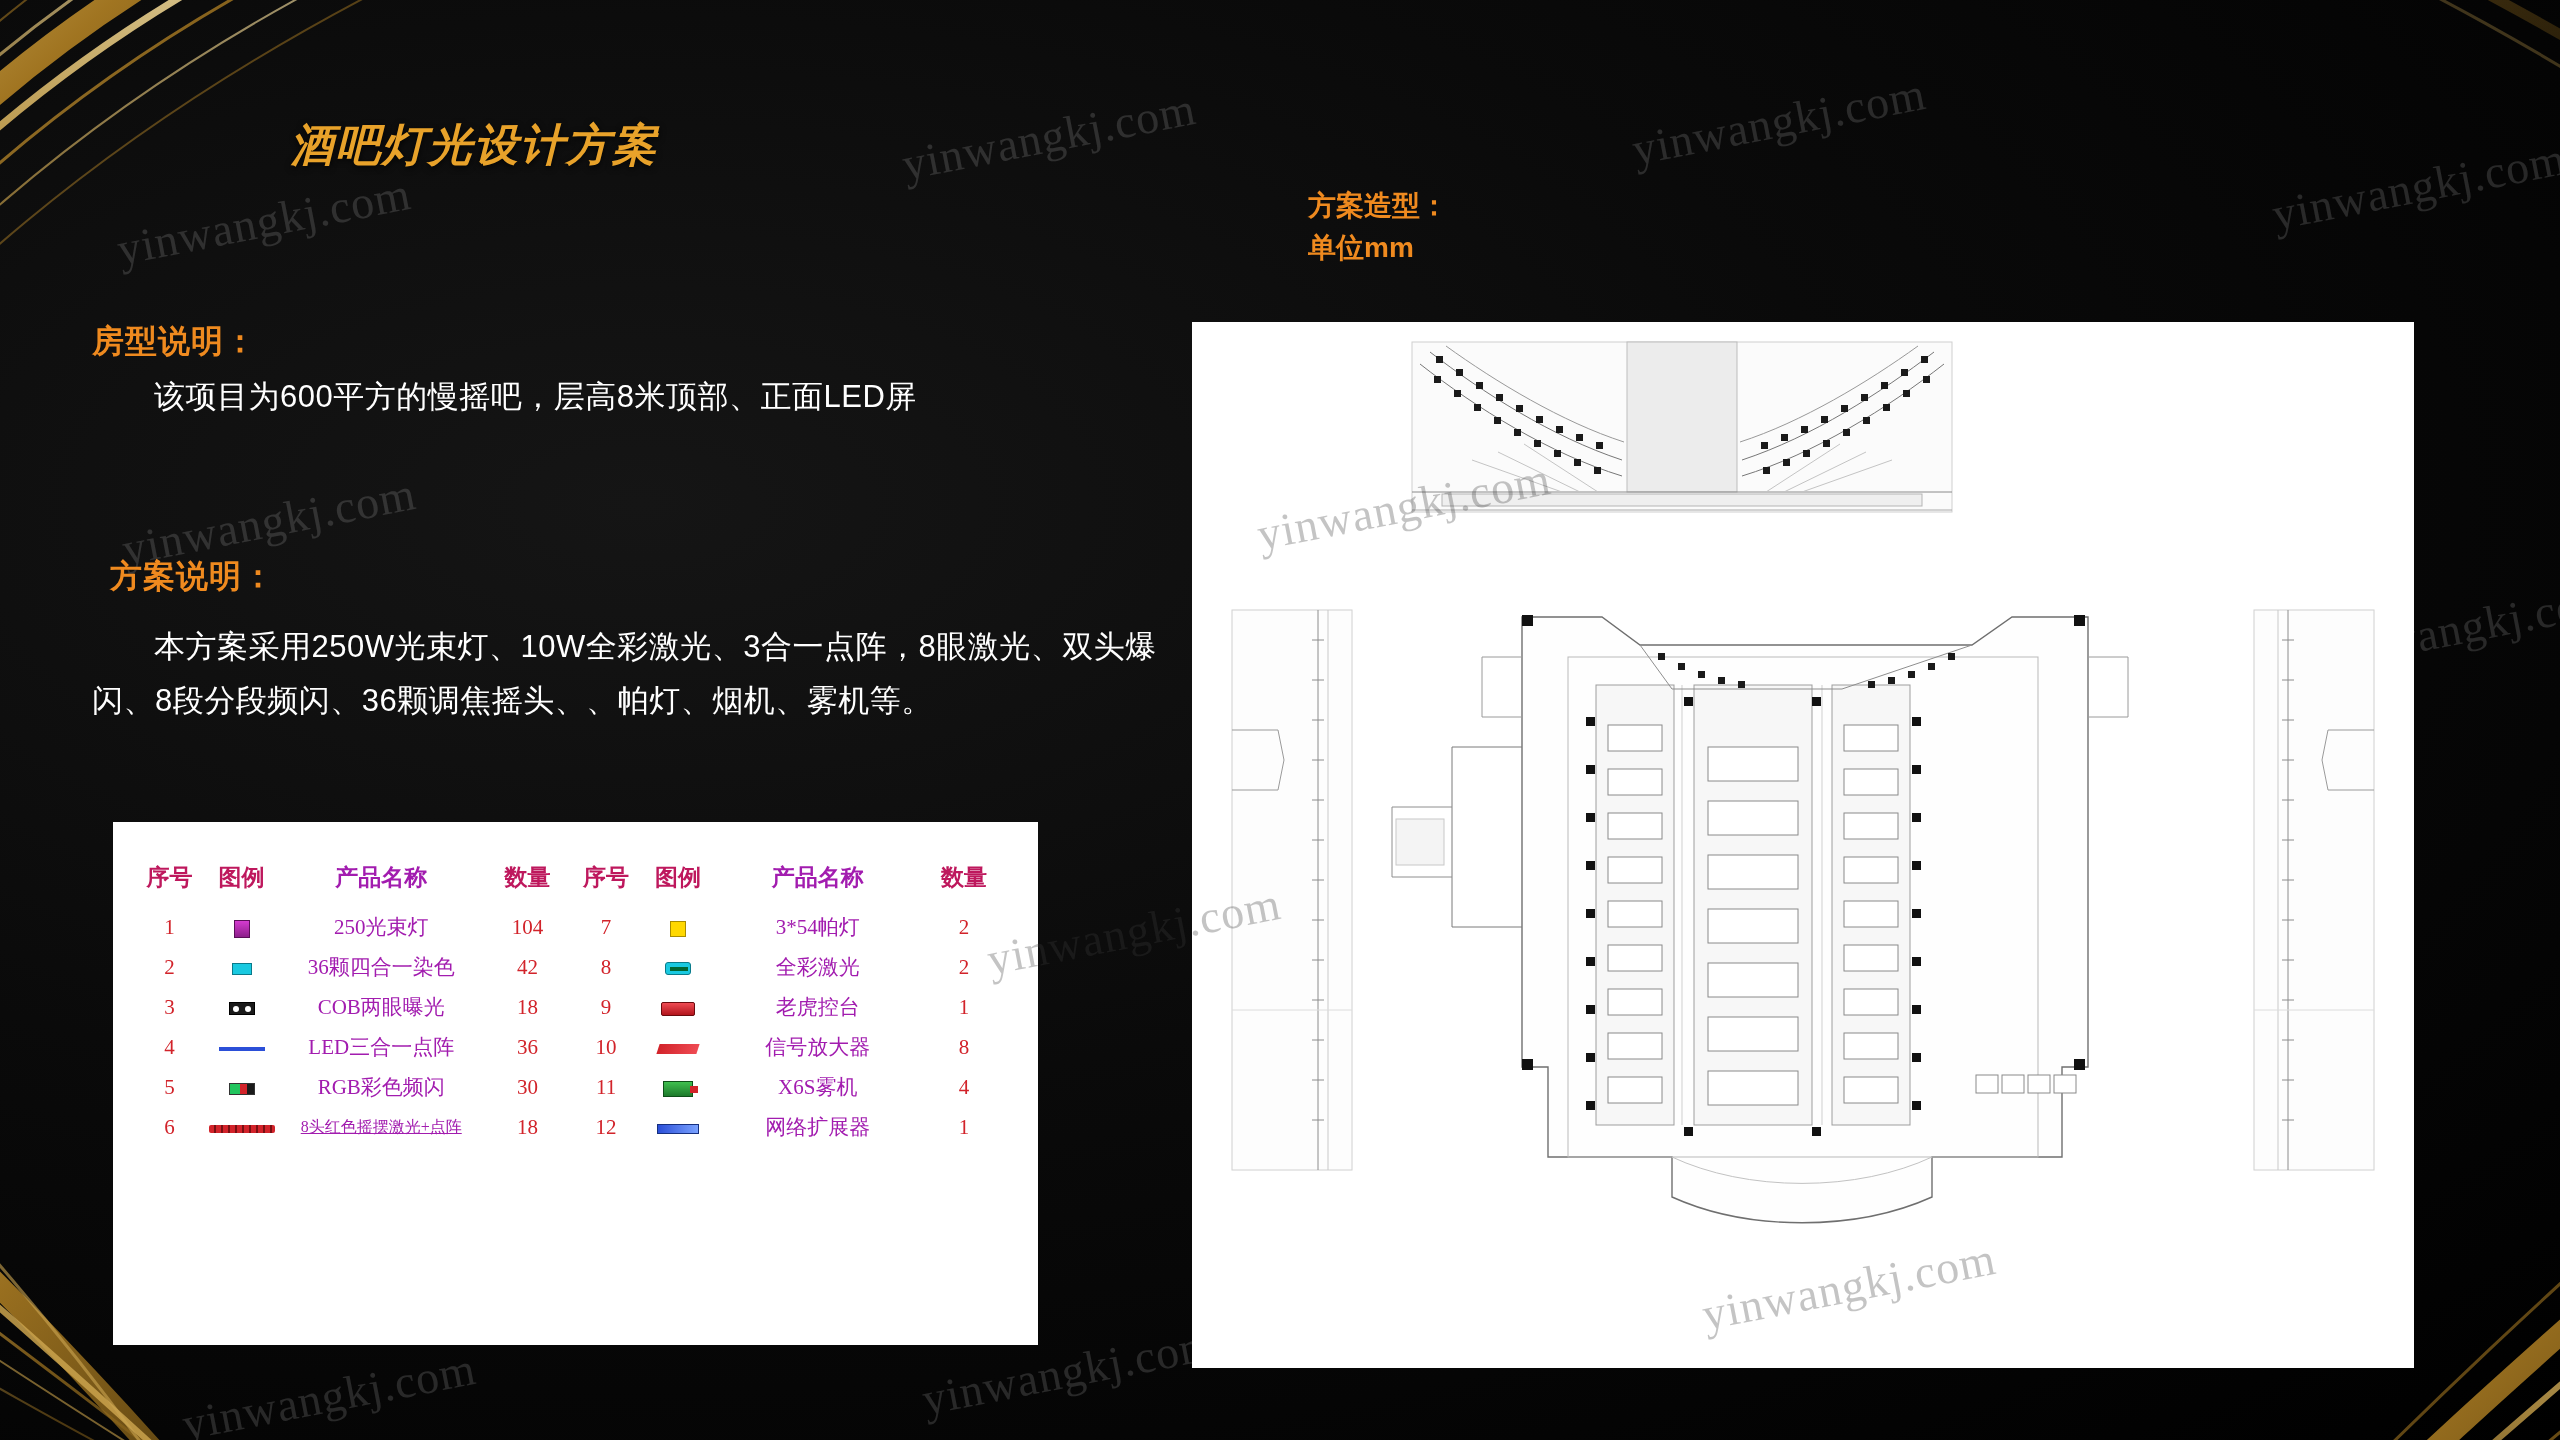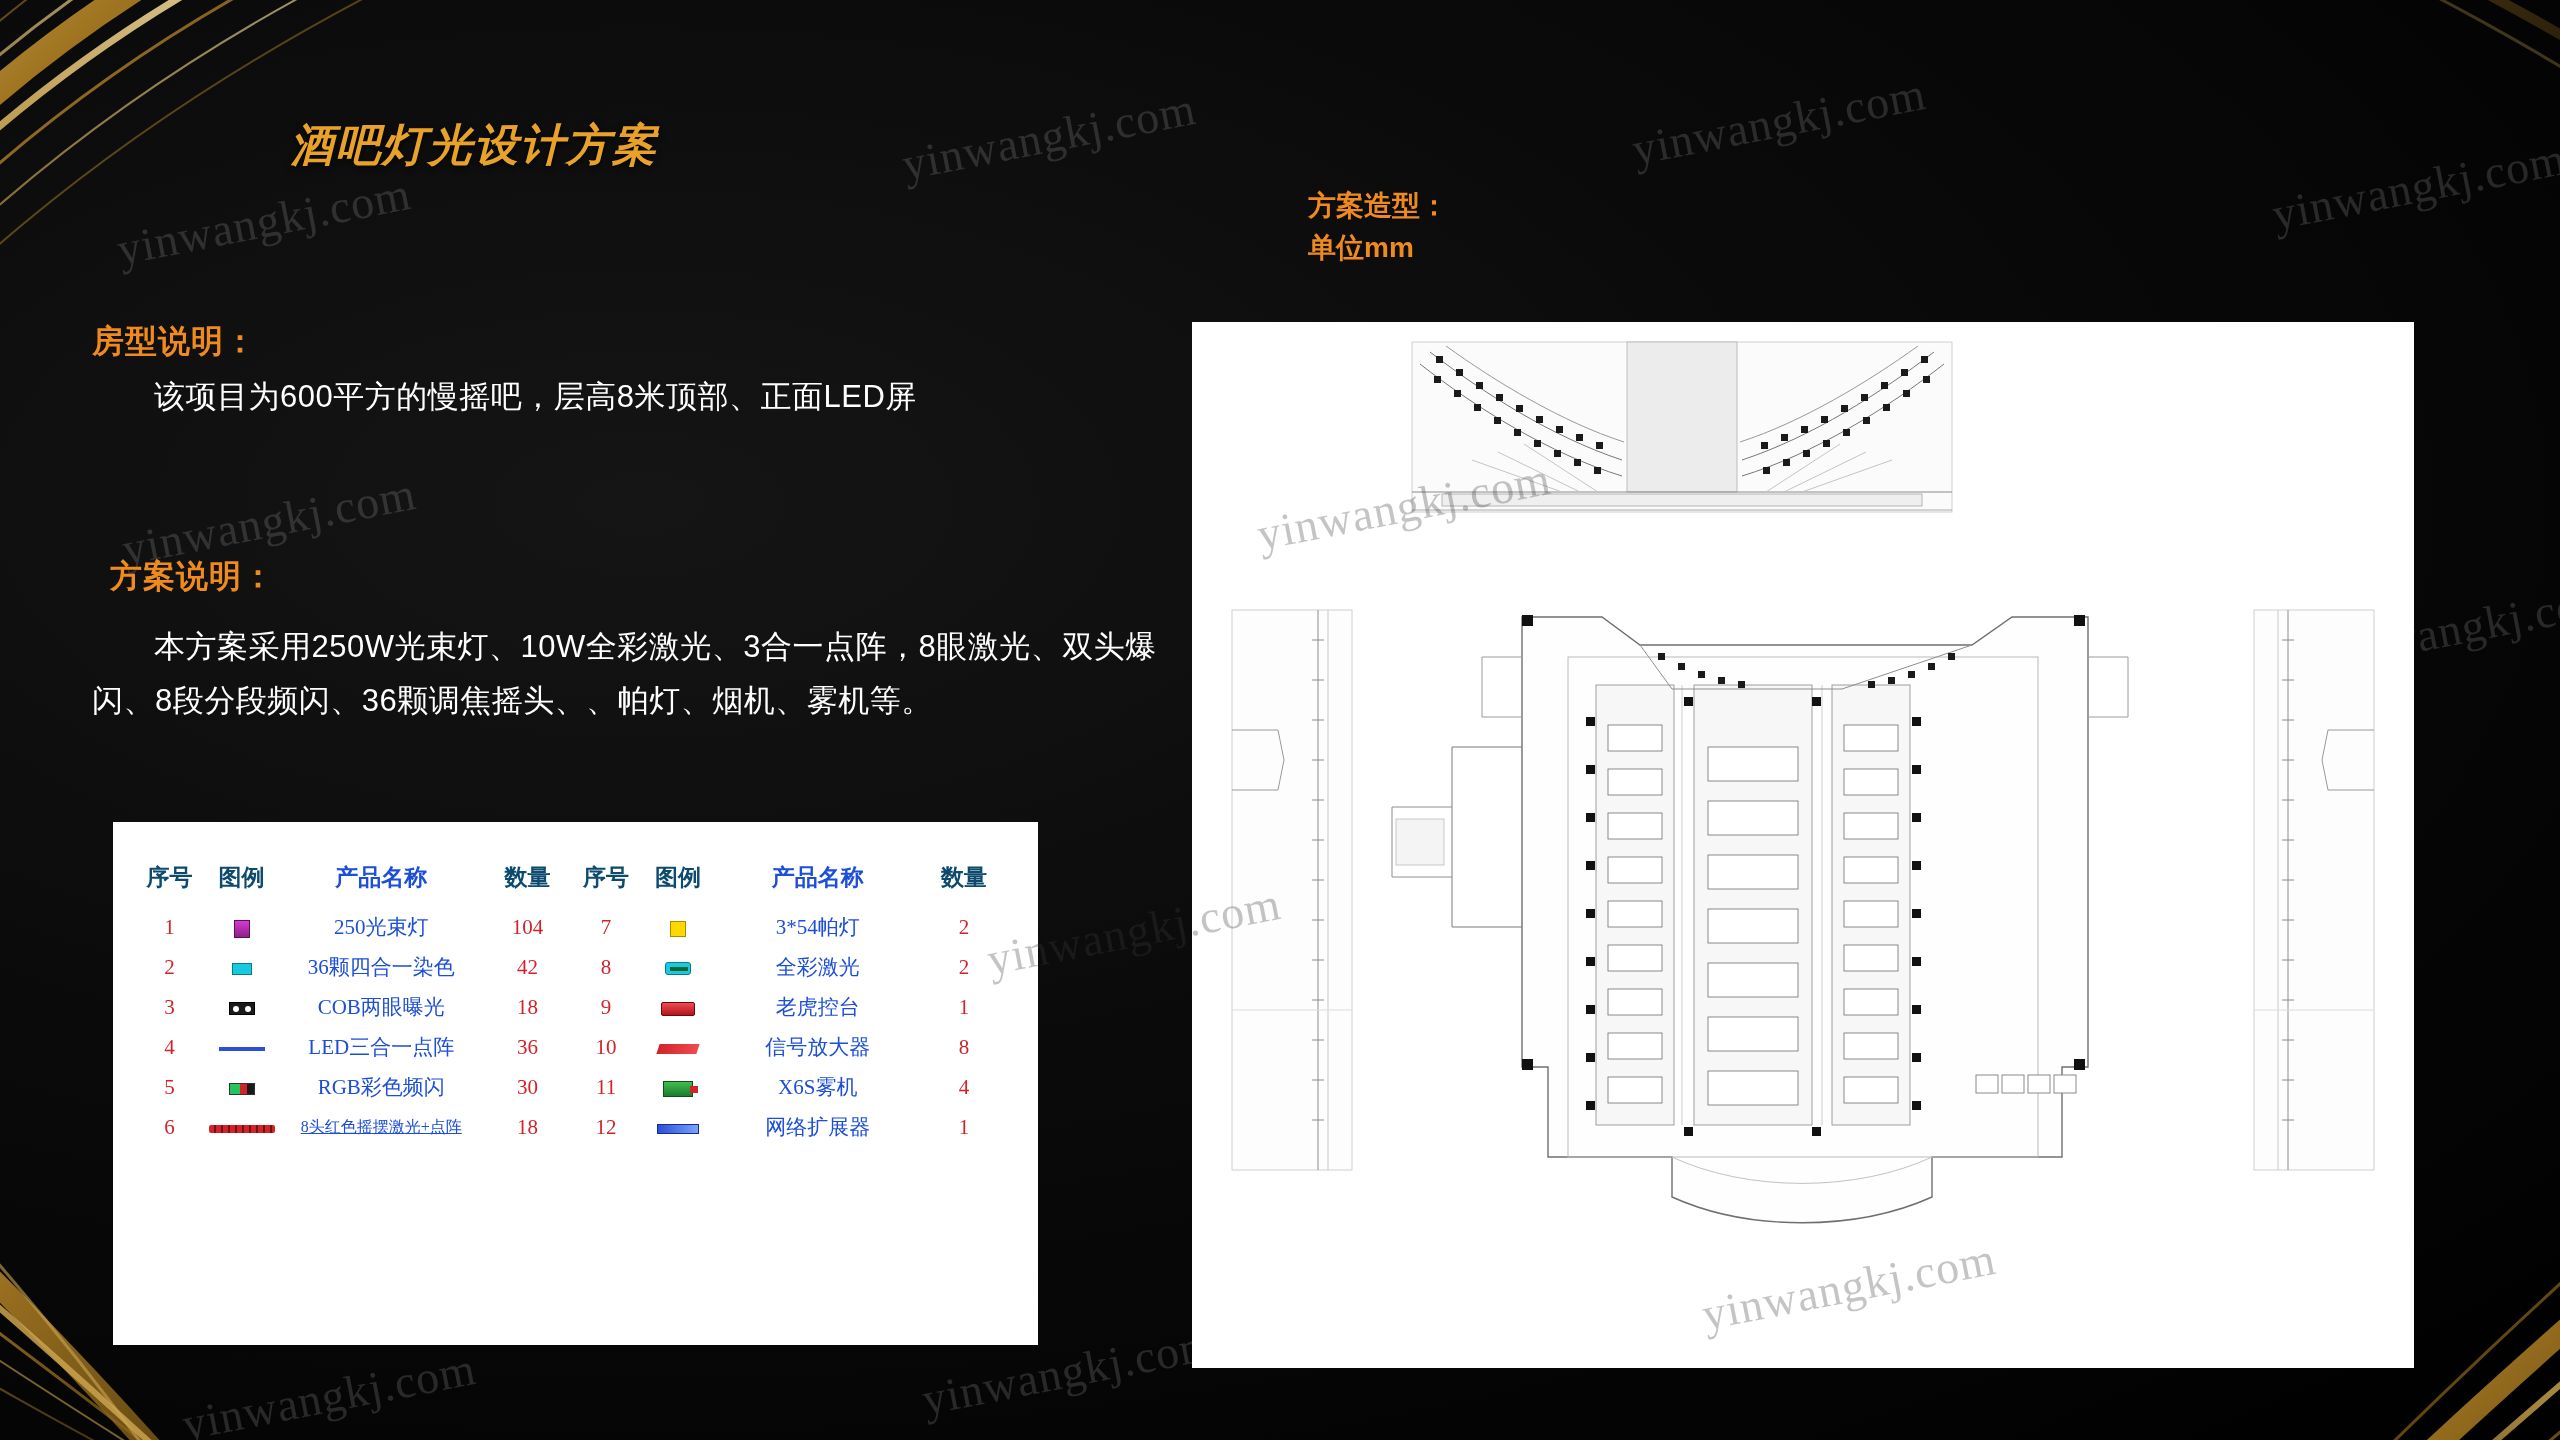--- a/index.html
+++ b/index.html
@@ -90,26 +90,26 @@
   }
   .legend th, .legend td {
     padding: 6px 2px;
     text-align: center;
     font-size: 21px;
     color: #d2232a;
     vertical-align: middle;
     font-family: "Liberation Serif", "DejaVu Serif", serif;
   }
   .legend th {
-    color: #0c4a6e;
+    color: #be185d;
     font-weight: bold;
     font-size: 23px;
     padding-bottom: 14px;
   }
-  .legend td.name, .legend th.name { color: #1d4ed8; }
+  .legend td.name, .legend th.name { color: #a21caf; }
   .legend td.name { font-size: 21px; }
   .legend td.name.small { font-size: 16px; text-decoration: underline; }
   .legend td.num, .legend td.qty { color: #d2232a; }
   .legend col.c-idx  { width: 7%; }
   .legend col.c-sym  { width: 9.5%; }
   .legend col.c-name { width: 22.5%; }
   .legend col.c-qty  { width: 11%; }
 
   
   .sym { display: inline-block; vertical-align: middle; }

